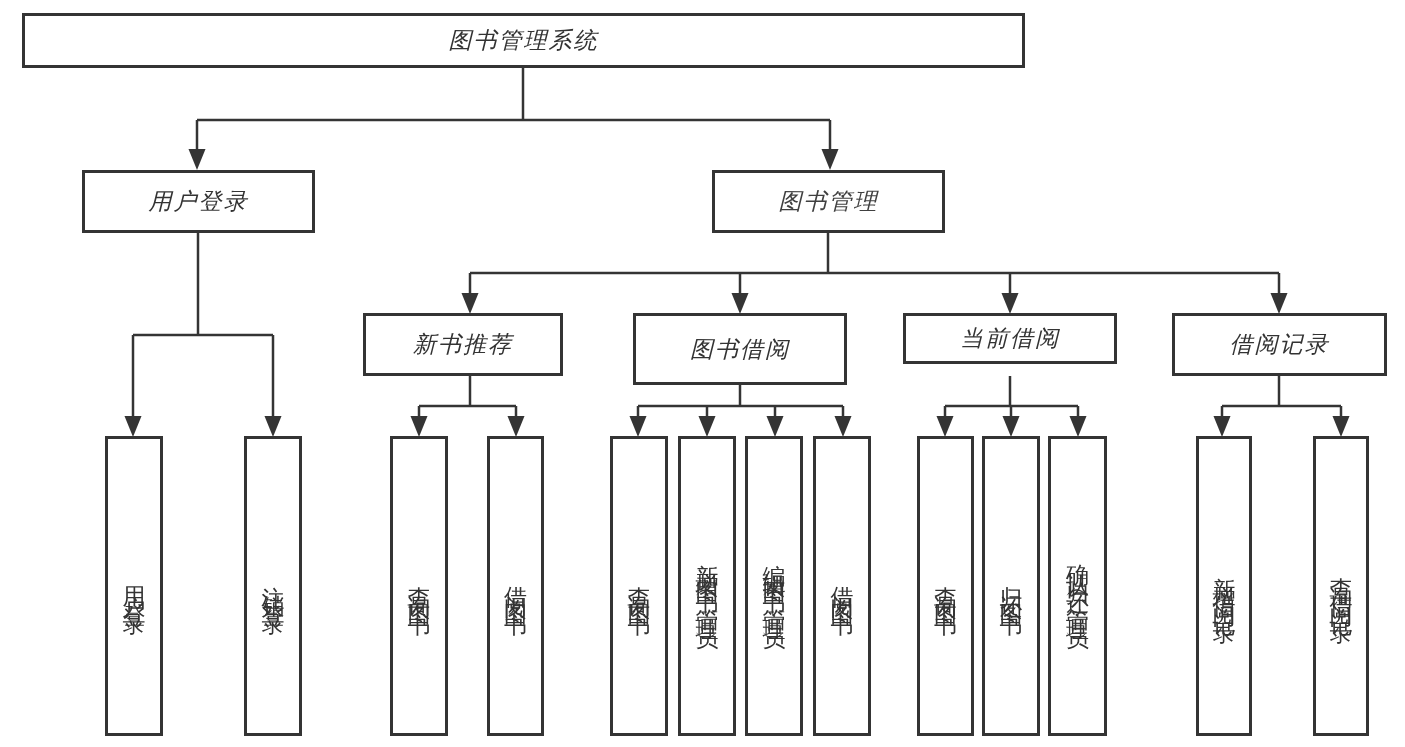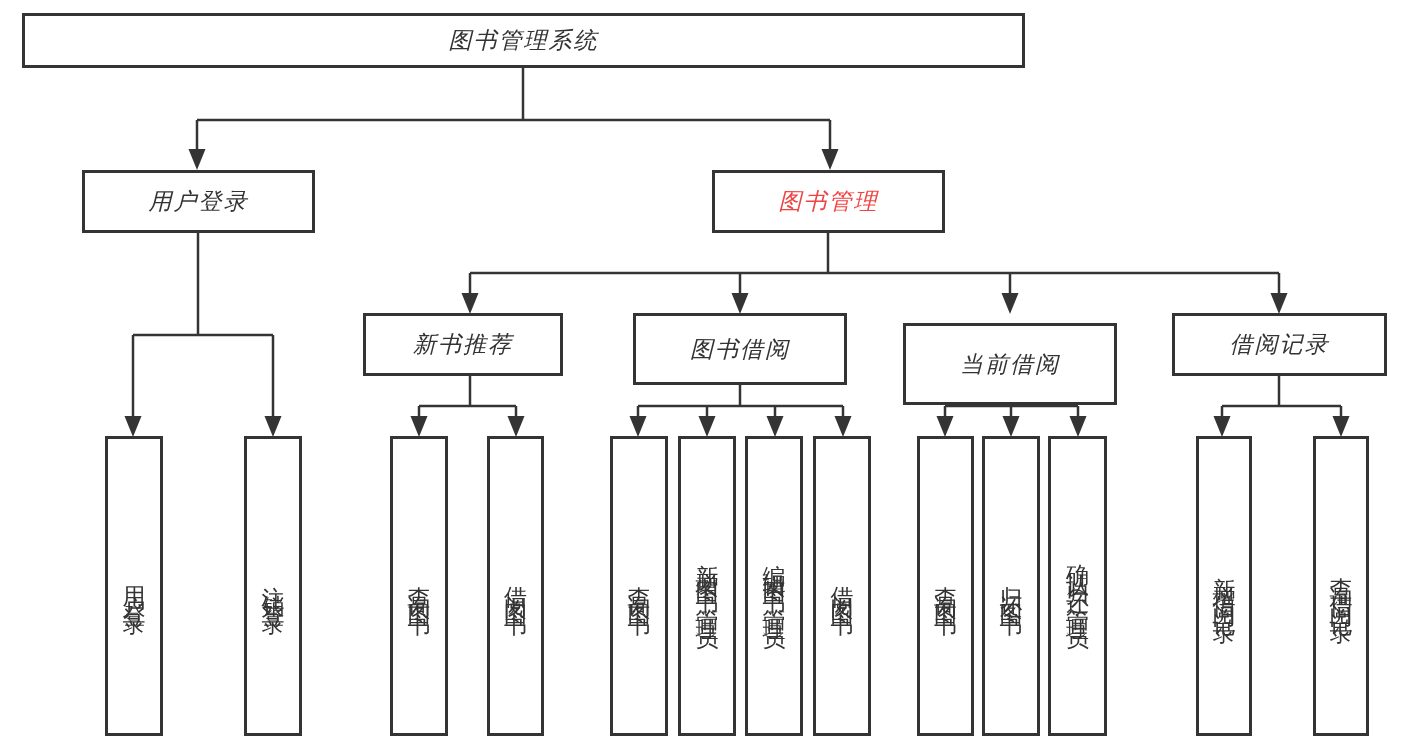--- a/index.html
+++ b/index.html
@@ -121,29 +121,29 @@
       <path d="M 1332.5 416 L 1349.5 416 L 1341 437 Z" fill="#343434"></path>
     </svg>
 
 <div class="node" style="left: 22px; top: 13px; width: 1003px; height: 55px; border-color: rgb(52, 52, 52); background: rgb(255, 255, 255);">
       <span class="label-h" style="color: rgb(51, 51, 51);">图书管理系统</span>
     </div>
     <div class="node" style="left: 82px; top: 170px; width: 233px; height: 63px; border-color: rgb(52, 52, 52); background: rgb(255, 255, 255);">
       <span class="label-h" style="color: rgb(51, 51, 51);">用户登录</span>
     </div>
     <div class="node" style="left: 712px; top: 170px; width: 233px; height: 63px; border-color: rgb(52, 52, 52); background: rgb(255, 255, 255);">
-      <span class="label-h" style="color: #ef4444;">图书管理</span>
+      <span class="label-h" style="color: #404040;">图书管理</span>
     </div>
     <div class="node" style="left: 363px; top: 313px; width: 200px; height: 63px; border-color: rgb(52, 52, 52); background: rgb(255, 255, 255);">
       <span class="label-h" style="color: rgb(51, 51, 51);">新书推荐</span>
     </div>
     <div class="node" style="left: 633px; top: 313px; width: 214px; height: 72px; border-color: rgb(52, 52, 52); background: rgb(255, 255, 255);">
       <span class="label-h" style="color: rgb(51, 51, 51);">图书借阅</span>
     </div>
-    <div class="node" style="left: 903px; top: 323px; width: 214px; height: 82px; border-color: rgb(52, 52, 52); background: rgb(255, 255, 255);">
+    <div class="node" style="left: 903px; top: 313px; width: 214px; height: 51px; border-color: rgb(52, 52, 52); background: rgb(255, 255, 255);">
       <span class="label-h" style="color: rgb(51, 51, 51);">当前借阅</span>
     </div>
     <div class="node" style="left: 1172px; top: 313px; width: 215px; height: 63px; border-color: rgb(52, 52, 52); background: rgb(255, 255, 255);">
       <span class="label-h" style="color: rgb(51, 51, 51);">借阅记录</span>
     </div>
     <div class="node" style="left: 105px; top: 436px; width: 58px; height: 300px; border-color: rgb(52, 52, 52); background: rgb(255, 255, 255);">
       <span class="label-v" style="color: rgb(51, 51, 51);">用户登录</span>
     </div>
     <div class="node" style="left: 244px; top: 436px; width: 58px; height: 300px; border-color: rgb(52, 52, 52); background: rgb(255, 255, 255);">
       <span class="label-v" style="color: rgb(51, 51, 51);">注销登录</span>

